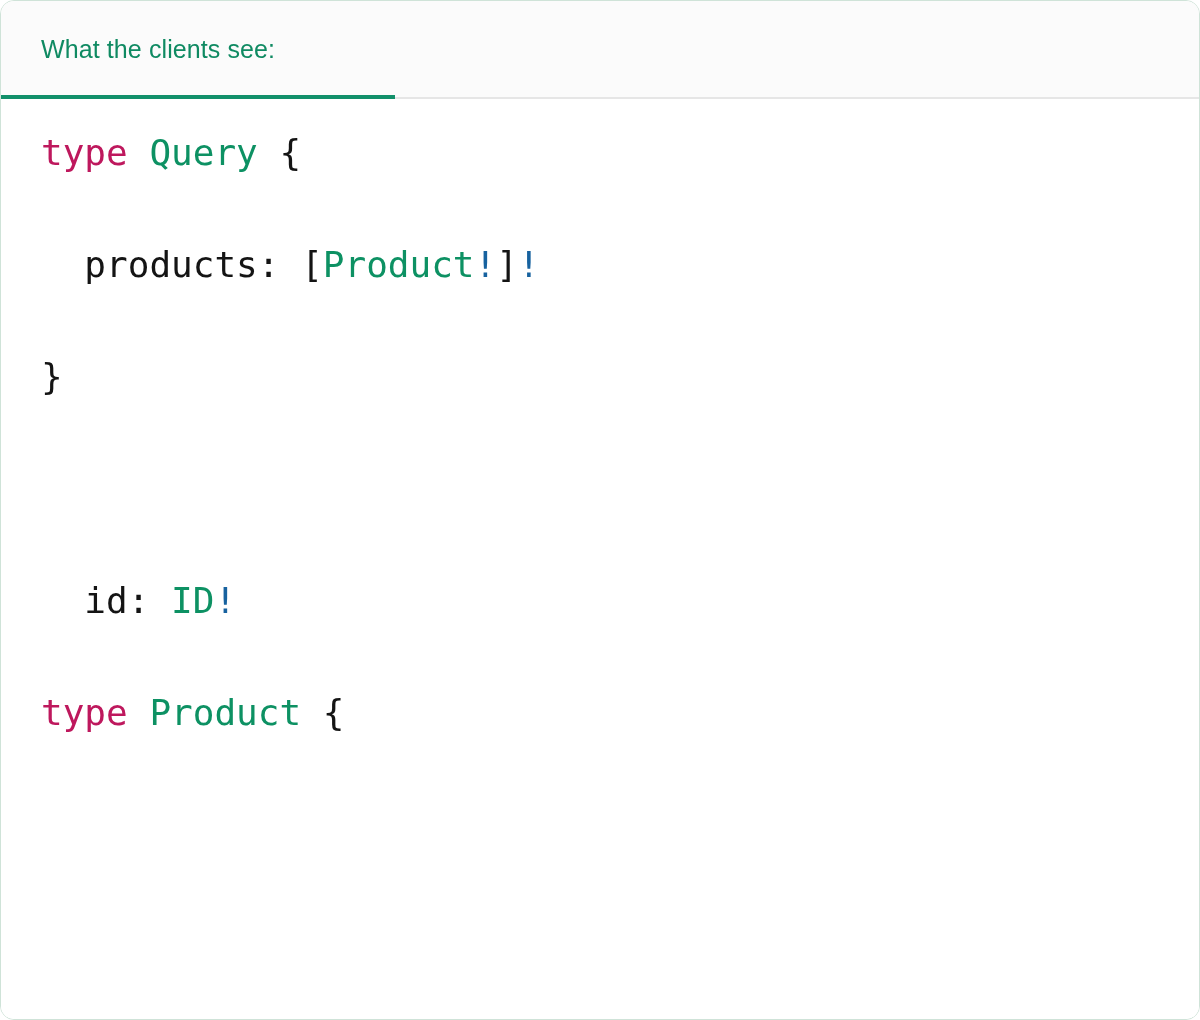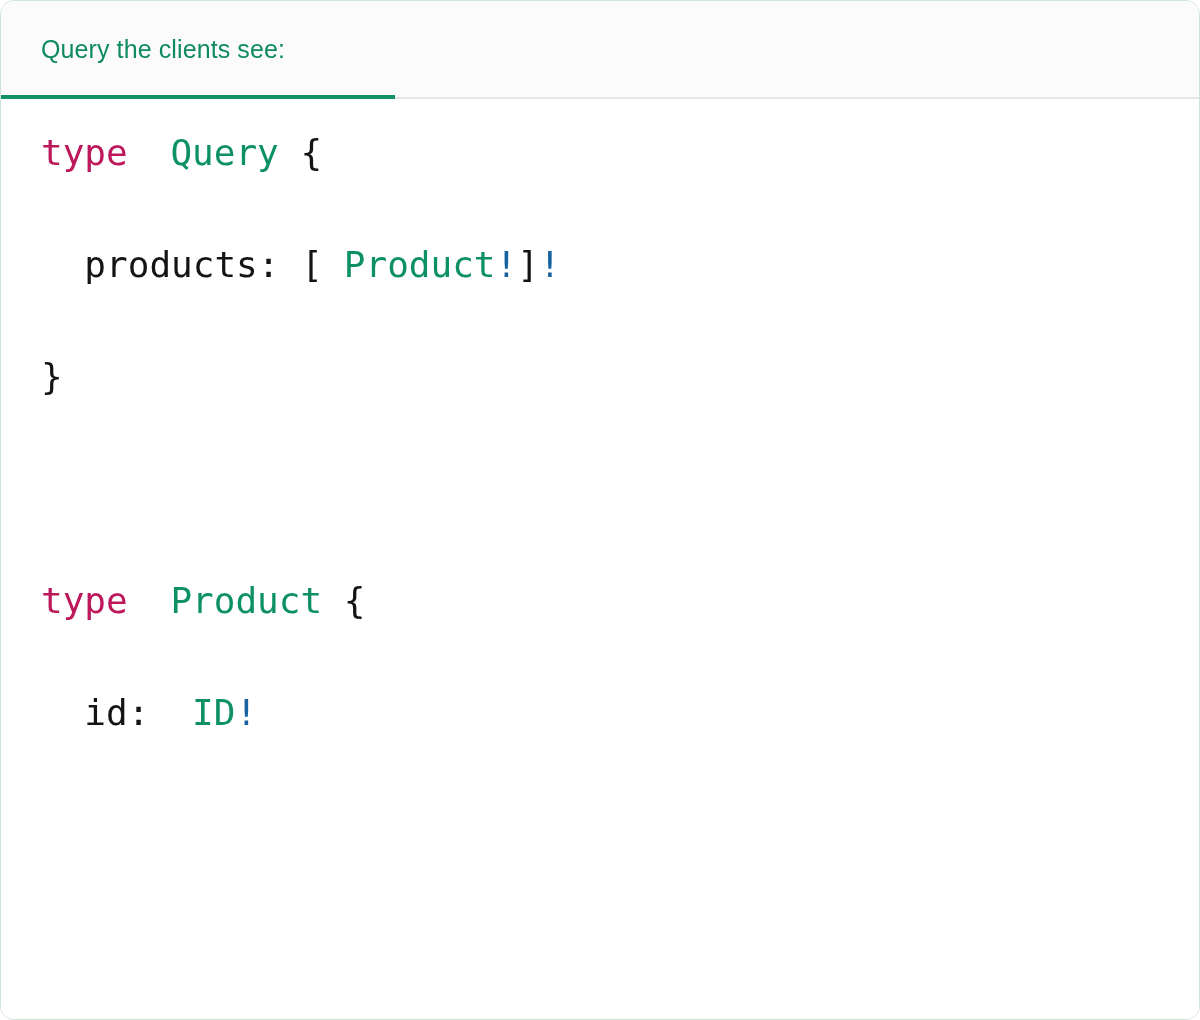--- a/index.html
+++ b/index.html
@@ -73,44 +73,44 @@
     padding: 0;
     font-family: "DejaVu Sans Mono", monospace;
     font-size: 36px;
     line-height: 56px;
     color: #111111;
     white-space: pre;
     tab-size: 2;
   }
   .ln { display: block; min-height: 56px; }
   .kw   { color: #be185d; }   
-  .tnam { color: #0d9163; margin-left: 21px; }   
+  .tnam { color: #0d9163; }   
   .pun  { color: #141414; }   
   .bang { color: #17629f; }   
   .fld  { color: #141414; }
 </style>
 </head>
 <body>
 
 <div class="card">
 
   <div class="tabstrip">
     <div class="tab">
-      <span class="tab-label">Query the clients see:</span>
+      <span class="tab-label">What the clients see:</span>
     </div>
     <div class="tab-underline"></div>
   </div>
 
   <div class="code-area">
     <pre class="code" id="code-block"><span class="ln"><span class="kw">type</span><span class="pun"> </span><span class="tnam">Query</span><span class="pun"> </span><span class="pun">{</span></span>
 <span class="ln"><span class="pun">  </span><span class="fld">products:</span><span class="pun"> </span><span class="pun">[</span><span class="tnam">Product</span><span class="bang">!</span><span class="pun">]</span><span class="bang">!</span></span>
 <span class="ln"><span class="pun">}</span></span>
 <span class="ln">&nbsp;</span>
+<span class="ln"><span class="pun">  </span><span class="fld">id:</span><span class="pun"> </span><span class="tnam">ID</span><span class="bang">!</span></span>
 <span class="ln"><span class="kw">type</span><span class="pun"> </span><span class="tnam">Product</span><span class="pun"> </span><span class="pun">{</span></span>
-<span class="ln"><span class="pun">  </span><span class="fld">id:</span><span class="pun"> </span><span class="tnam">ID</span><span class="bang">!</span></span>
 
 
 
 
 
 
 </pre>
   </div>
 
 </div>

